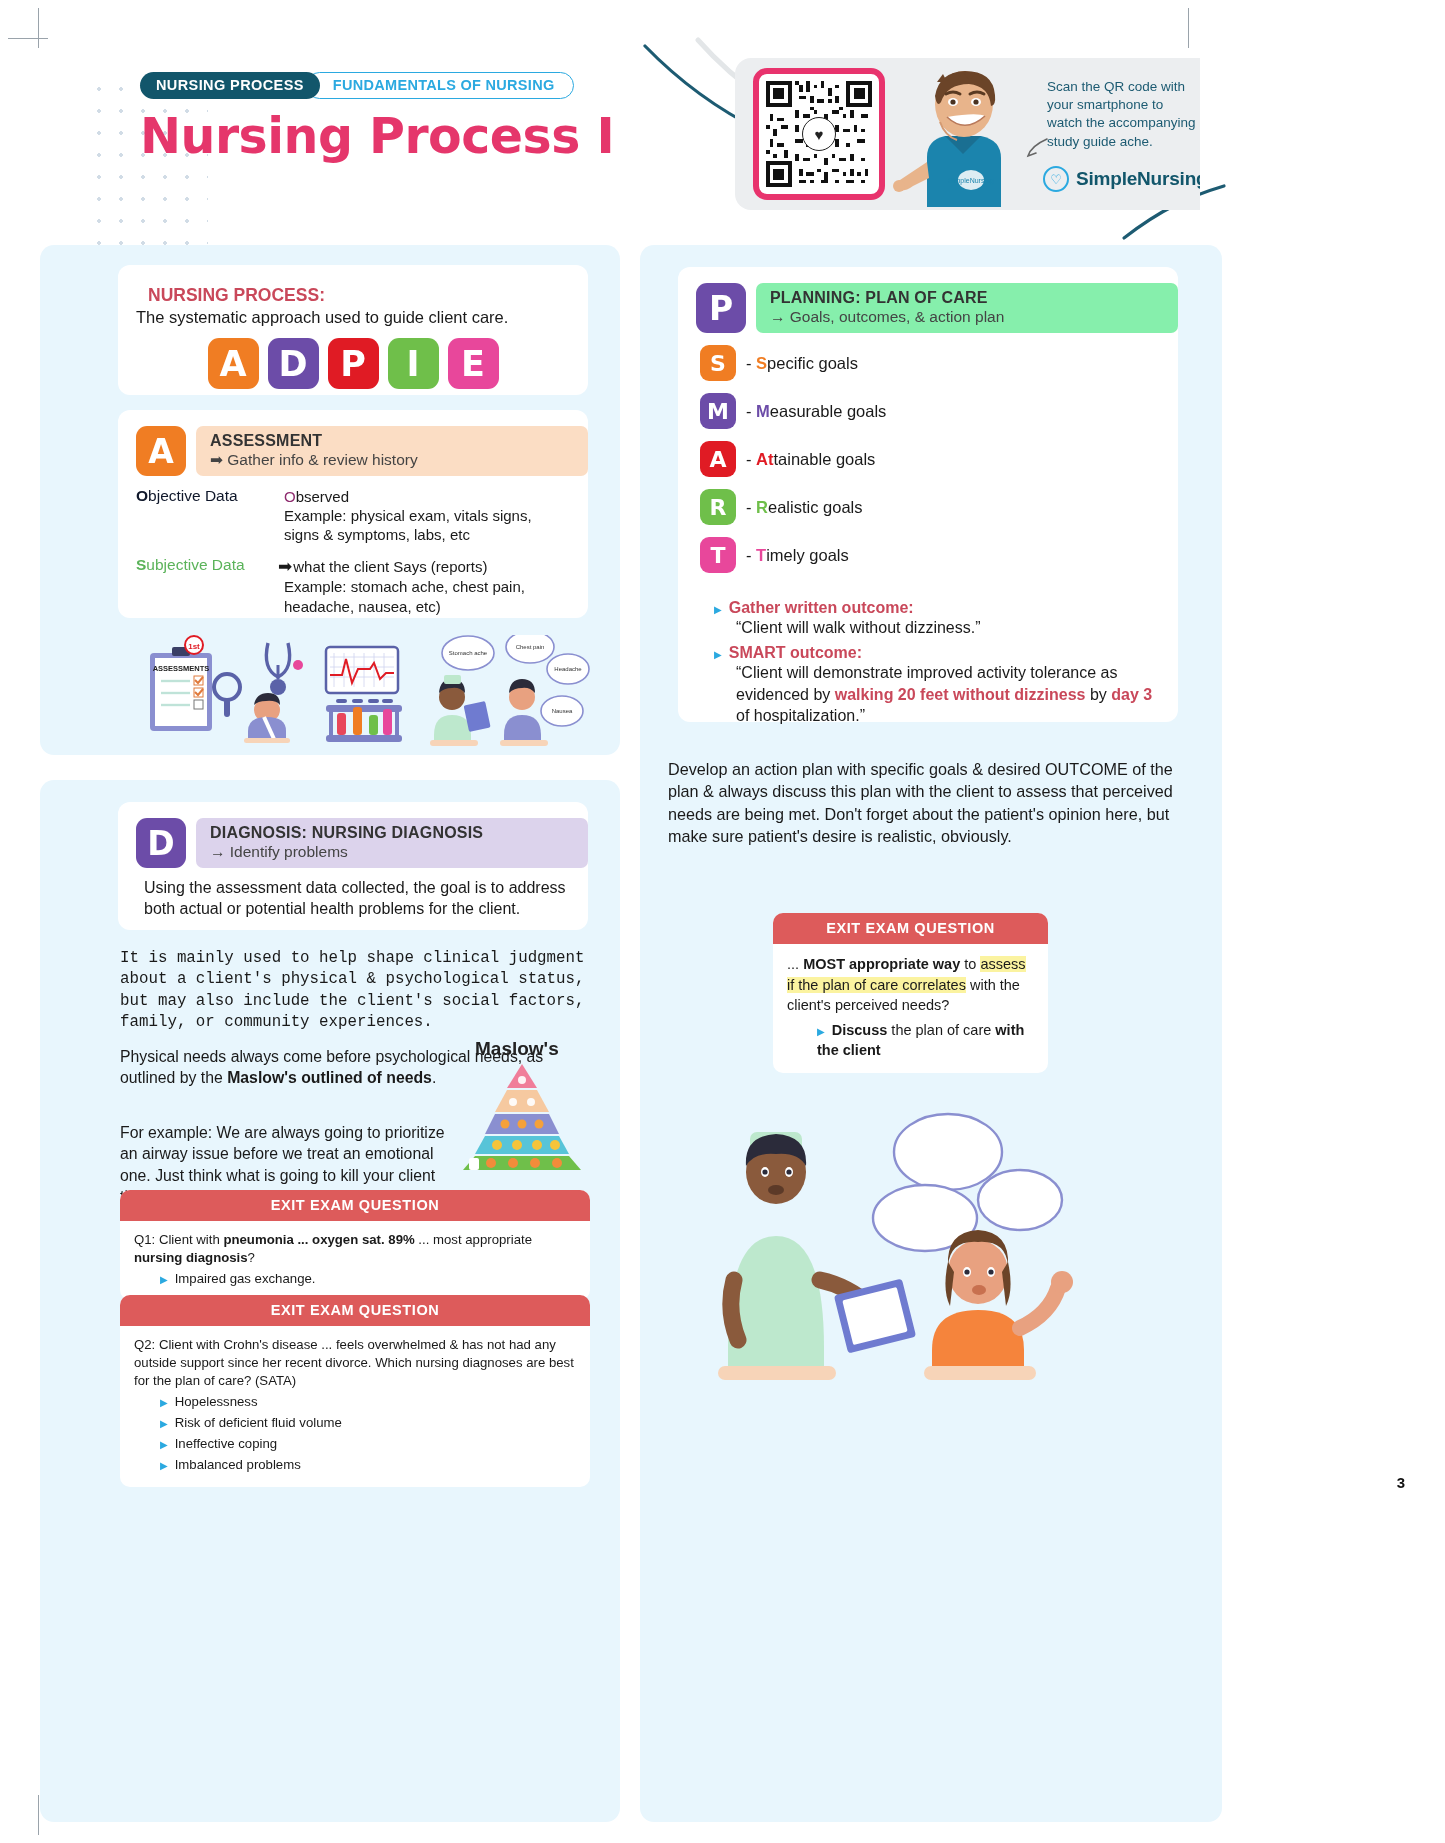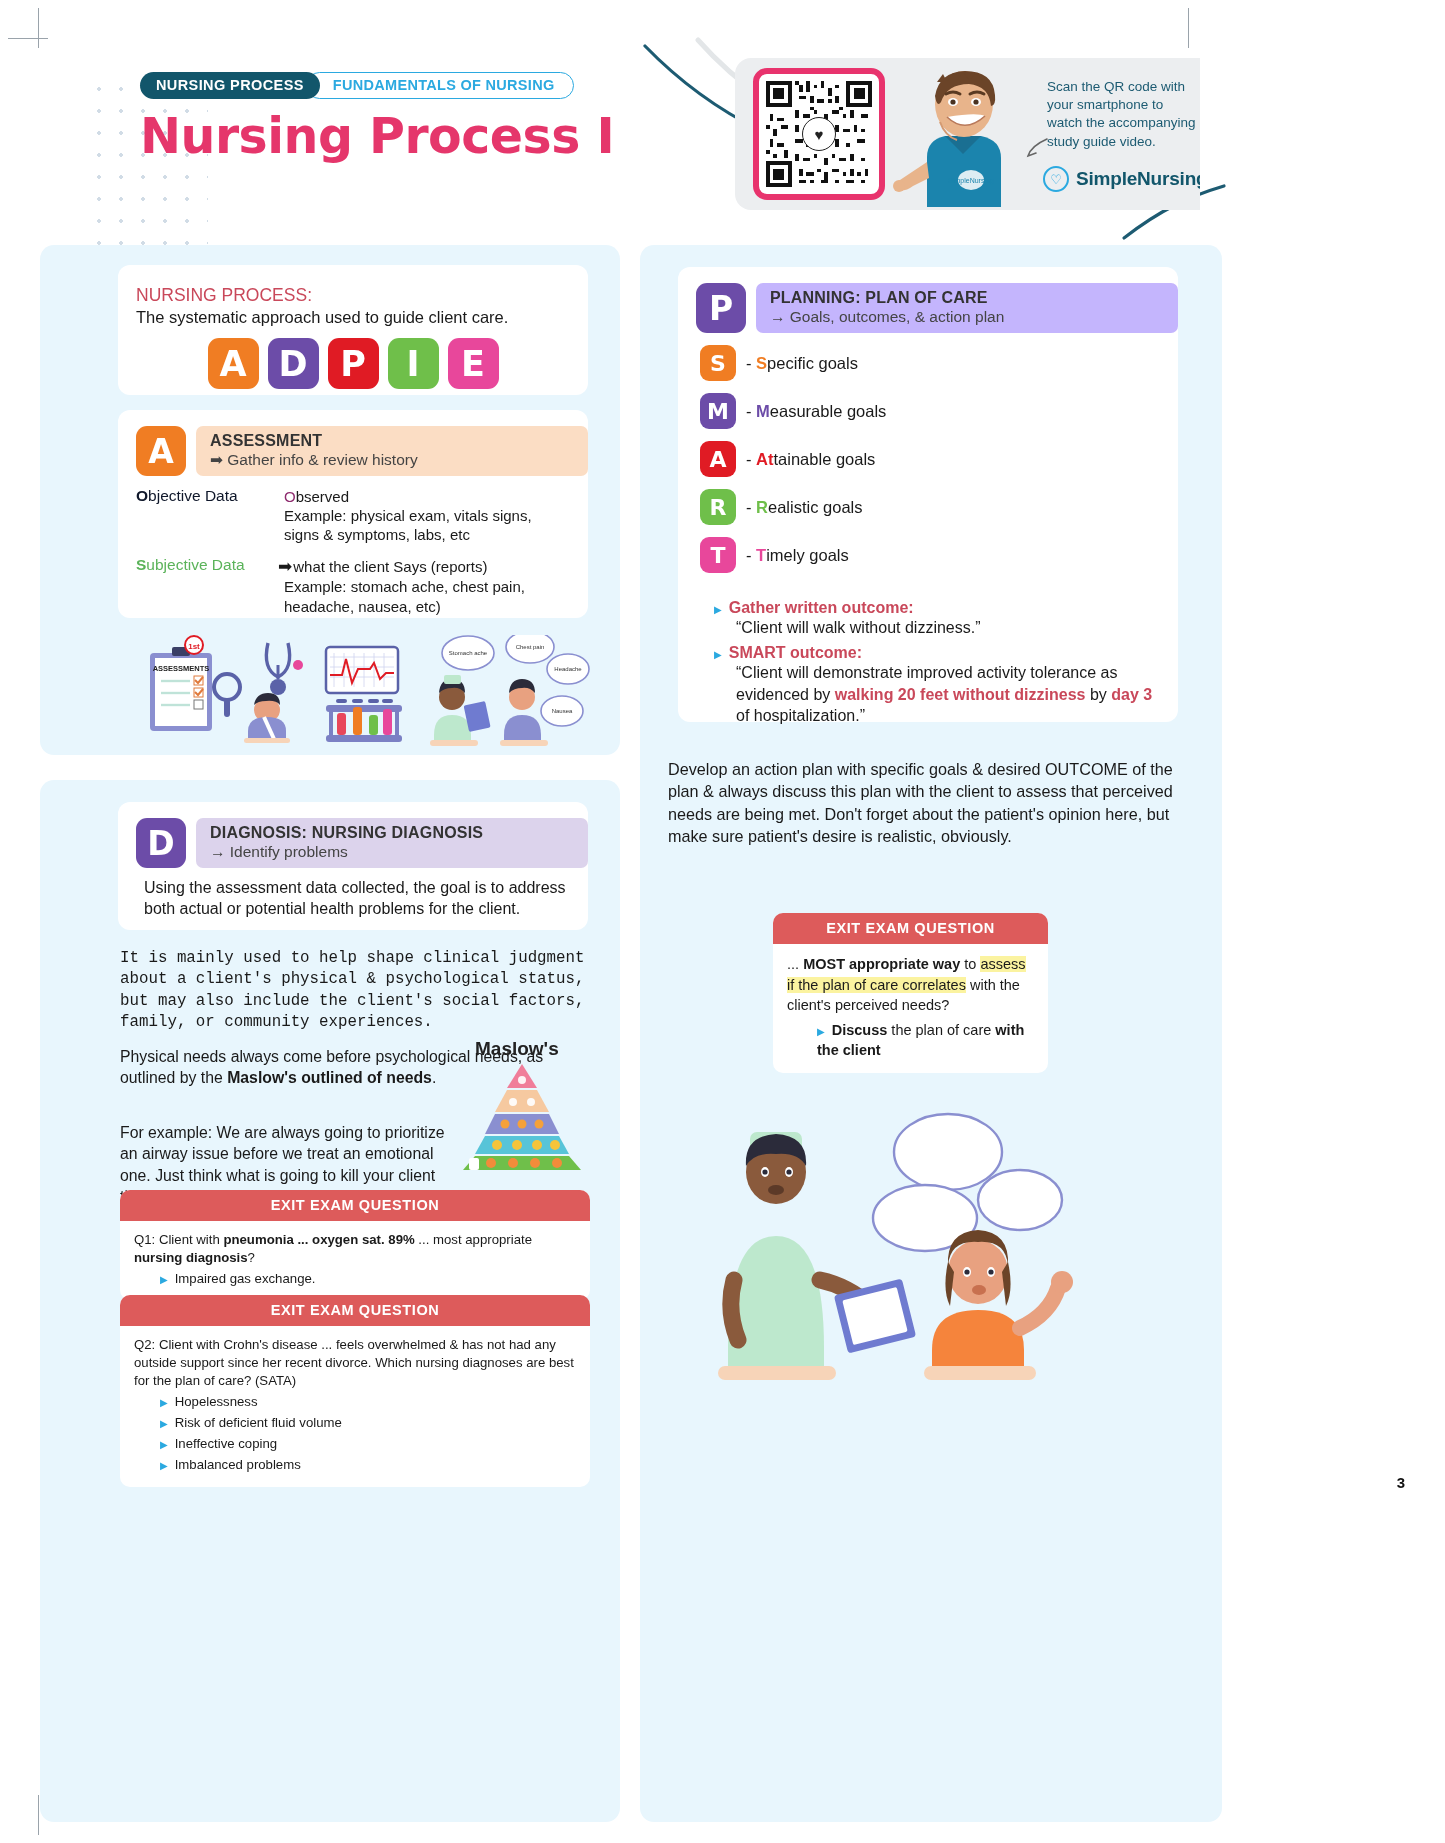--- a/index.html
+++ b/index.html
@@ -82,21 +82,21 @@
   }
   .col-right {
     position: absolute; left: 640px; top: 245px; width: 582px; height: 1577px;
     background: #e8f6fd; border-radius: 14px;
   }
 
   .card { background: #fff; border-radius: 12px; position: absolute; }
 
   
   .np-card { left: 78px; top: 20px; width: 470px; height: 130px; }
-  .np-title { color: #c9485a; font-size: 17.5px; font-weight: normal; padding: 20px 0 0 18px; }
+  .np-title { color: #c9485a; font-size: 17.5px; font-weight: bold; padding: 20px 0 0 18px; margin-left: 12px; }
   .np-sub { color: #1a1a1a; font-size: 16.5px; padding: 2px 0 0 18px; }
   .adpie { display: flex; gap: 9px; justify-content: center; margin-top: 11px; }
   .adpie .tile {
     width: 51px; height: 51px; border-radius: 11px; color: #fff;
     font-size: 35px; font-weight: bold; display: flex; align-items: center;
     justify-content: center; font-family: "DejaVu Sans", sans-serif;
   }
 
   
   .as-card { left: 78px; top: 165px; width: 470px; height: 208px; }
@@ -298,21 +298,21 @@
       <path d="M42 100 Q24 112 12 120 Q6 124 12 128 Q20 130 28 124 L44 116 Z" fill="#e8b48b"></path>
       <circle cx="14" cy="124" r="6" fill="#e8b48b"></circle>
       <ellipse cx="86" cy="118" rx="13" ry="10" fill="#fff" opacity=".85"></ellipse>
       <text x="86" y="121" font-size="7" fill="#1b84ad" text-anchor="middle" font-family="Liberation Sans, sans-serif">SimpleNursing</text>
     </svg>
 
     <svg style="position:absolute; left:290px; top:78px; width:24px; height:26px;" viewBox="0 0 24 26">
       <path d="M22 3 Q6 10 3 20 L11 17" stroke="#666" stroke-width="1.6" fill="none" stroke-linecap="round"></path>
     </svg>
 
-    <div class="qrtext">Scan the QR code with your smartphone to watch the accompanying study guide video.</div>
+    <div class="qrtext">Scan the QR code with your smartphone to watch the accompanying study guide ache.</div>
 
     <div class="brand">
       <span class="brand-mark">♡</span>
       <span class="brand-name">SimpleNursing</span>
     </div>
   </div>
 
   <div class="col-left">
 
     <div class="card np-card">
@@ -527,21 +527,21 @@
         </div>
       </div>
     </div>
   </div>
 
   <div class="col-right">
 
     <div class="card plan-card">
       <div class="sec-head">
         <span class="badge" style="background:#6c4ca8">P</span>
-        <span class="banner" style="background:#c4b5fd">
+        <span class="banner" style="background:#86efac">
           <span class="banner-t" style="display:block">PLANNING: PLAN OF CARE</span>
           <span class="banner-s" style="display:block">→ Goals, outcomes, &amp; action plan</span>
         </span>
       </div>
 
       <div class="smart-row">
         <span class="sbadge" style="background:#f07d23">S</span>
         <span class="smart-txt">- <span style="color:#f07d23; font-weight:bold">S</span><span>pecific goals</span></span>
       </div>
       <div class="smart-row">

